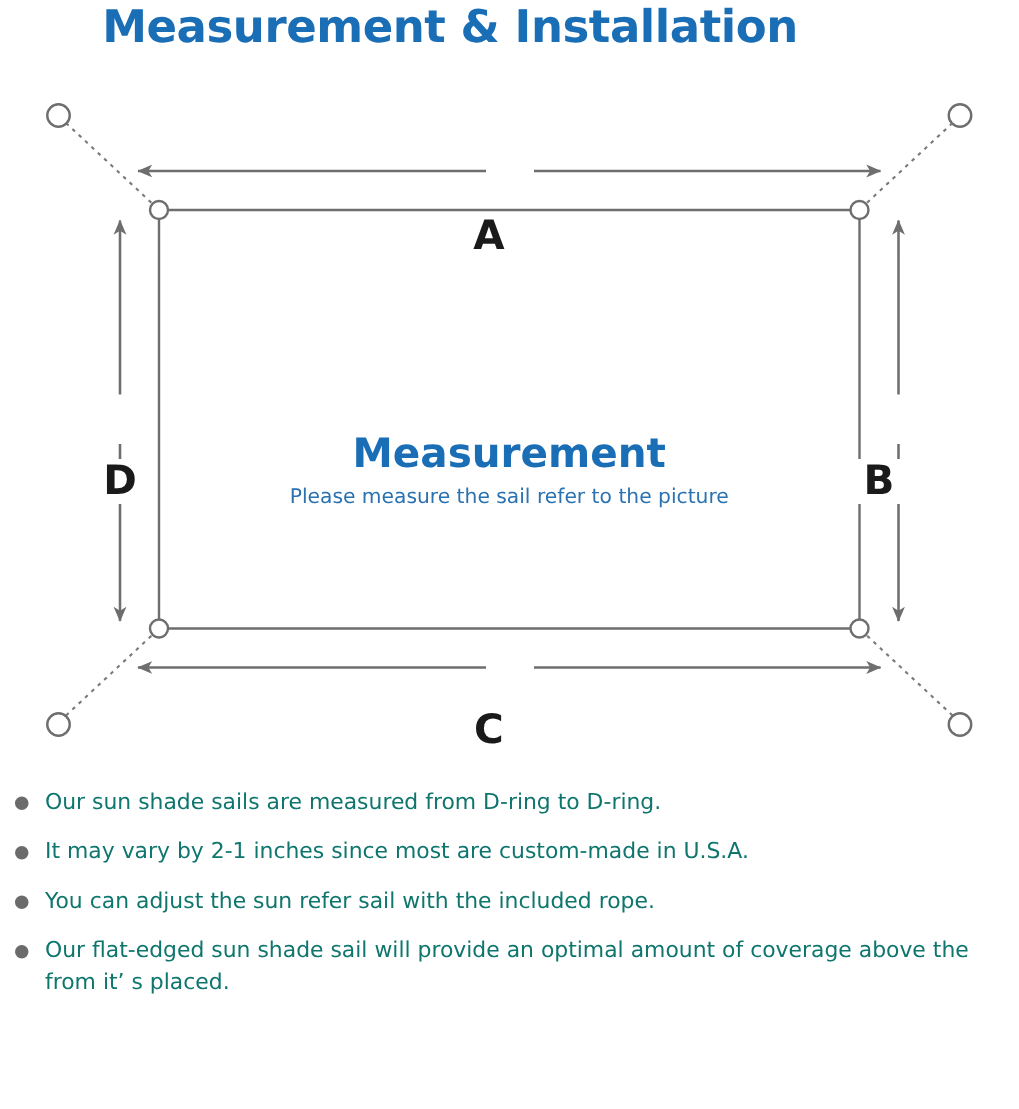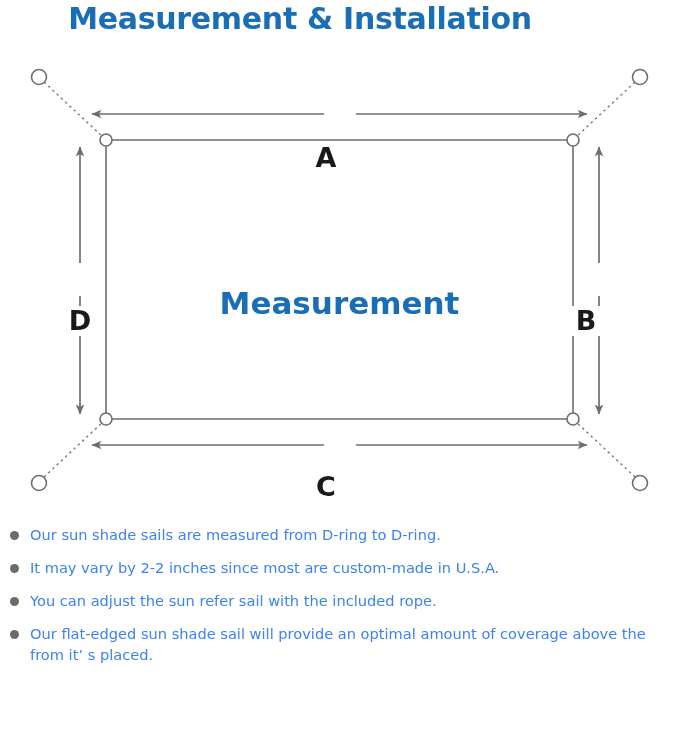--- a/index.html
+++ b/index.html
@@ -40,21 +40,21 @@
   #center-label {
     position: absolute;
     left: 0;
     top: 240px;
     width: 679px;
     text-align: center;
     pointer-events: none;
   }
   #center-label .m-main {
     font-family: "DejaVu Sans", sans-serif;
-    font-size: 31px;
+    font-size: 27px;
     font-weight: bold;
     color: #1a6eb5;
     line-height: 30px;
     display: block;
   }
   #center-label .m-sub {
     font-family: "DejaVu Sans", sans-serif;
     font-size: 13.5px;
     font-weight: normal;
     color: #2a72b0;
@@ -97,21 +97,21 @@
     border-radius: 50%;
     background: #6b6b6b;
     margin-top: 7px;
     margin-right: 11px;
   }
   .note-text {
     flex: 1 1 auto;
     font-family: "DejaVu Sans", sans-serif;
     font-size: 14.6px;
     line-height: 21px;
-    color: #3b82f6;
+    color: #0f766e;
   }
 </style>
 </head>
 <body>
 
 <div id="page-title">Measurement &amp; Installation</div>
 
 <div id="diagram">
   <svg width="679" height="470" viewBox="0 0 679 470">
     <defs>
@@ -148,36 +148,37 @@
 
     <line x1="80" y1="215" x2="80" y2="99" stroke="#6e6e6e" stroke-width="1.7" marker-end="url(#arrHead)"></line>
     <line x1="80" y1="248" x2="80" y2="366" stroke="#6e6e6e" stroke-width="1.7" marker-end="url(#arrHead)"></line>
 
     <line x1="599" y1="215" x2="599" y2="99" stroke="#6e6e6e" stroke-width="1.7" marker-end="url(#arrHead)"></line>
     <line x1="599" y1="248" x2="599" y2="366" stroke="#6e6e6e" stroke-width="1.7" marker-end="url(#arrHead)"></line>
   </svg>
 
   <div id="center-label">
     <span class="m-main">Measurement</span>
+    <span class="m-sub">Please measure the sail refer to the picture</span>
   </div>
 
   <div class="dim-label" id="label-A">A</div>
   <div class="dim-label" id="label-B">B</div>
   <div class="dim-label" id="label-C">C</div>
   <div class="dim-label" id="label-D">D</div>
 </div>
 
 <div id="notes">
   <div class="note-row">
     <span class="note-bullet"></span>
     <span class="note-text">Our sun shade sails are measured from D-ring to D-ring.</span>
   </div>
   <div class="note-row">
     <span class="note-bullet"></span>
-    <span class="note-text">It may vary by 2-2 inches since most are custom-made in U.S.A.</span>
+    <span class="note-text">It may vary by 2-1 inches since most are custom-made in U.S.A.</span>
   </div>
   <div class="note-row">
     <span class="note-bullet"></span>
     <span class="note-text">You can adjust the sun refer sail with the included rope.</span>
   </div>
   <div class="note-row">
     <span class="note-bullet"></span>
     <span class="note-text">Our flat-edged sun shade sail will provide an optimal amount of coverage above the from it’  s placed.</span>
   </div>
 </div>

